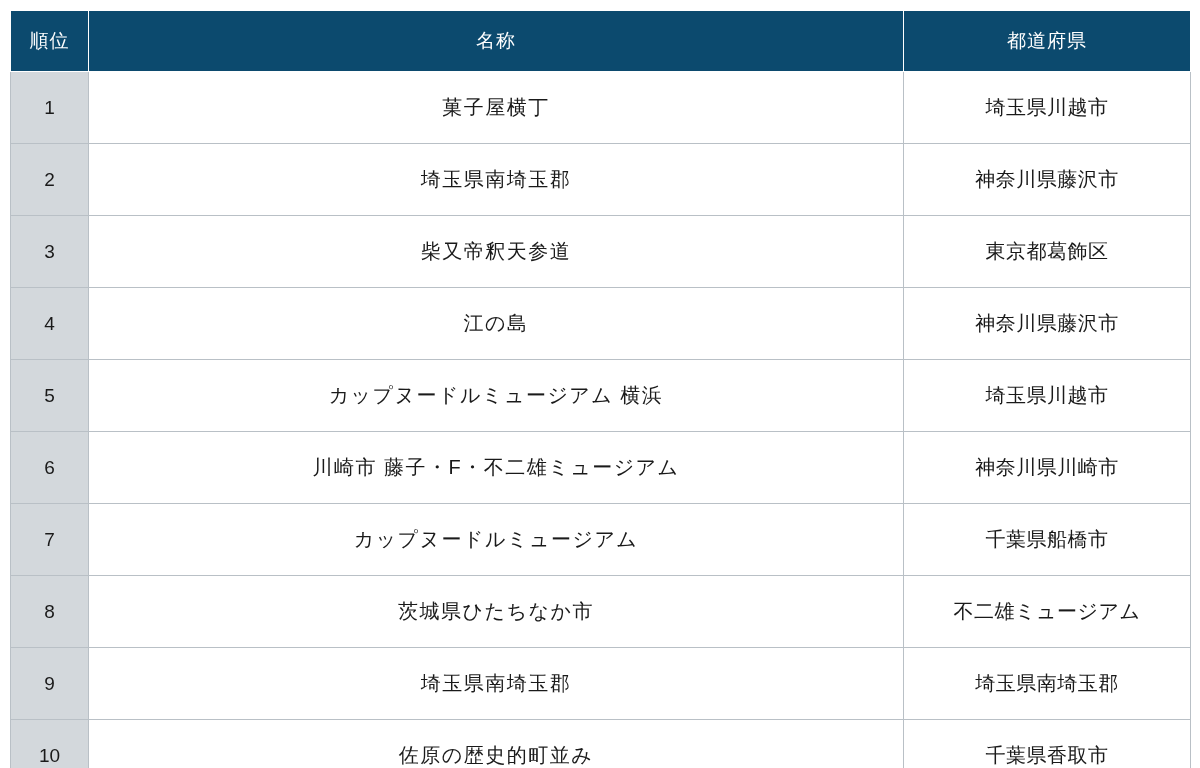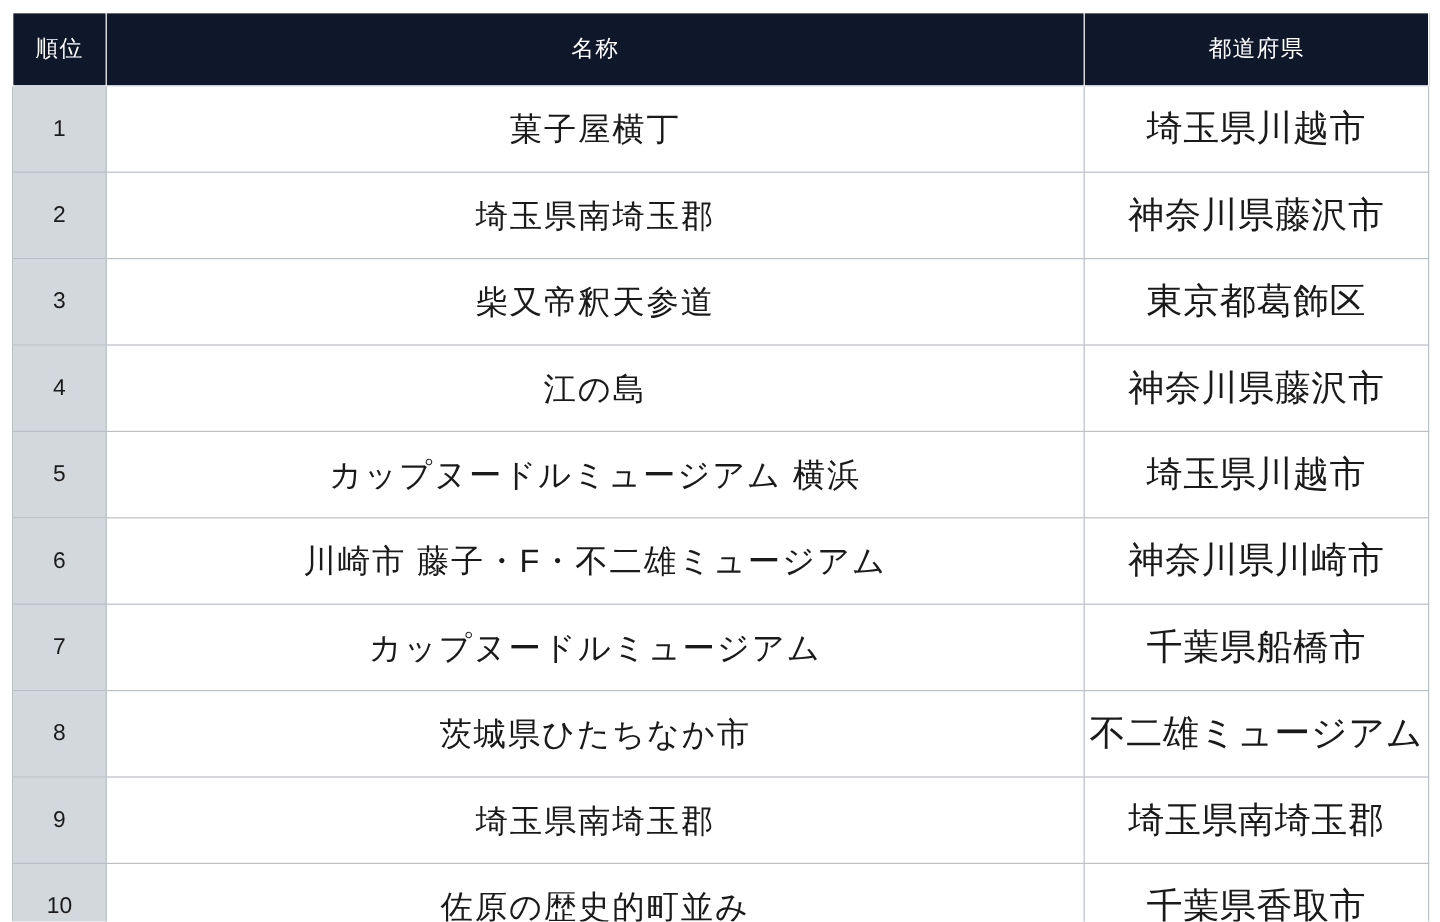--- a/index.html
+++ b/index.html
@@ -31,44 +31,44 @@
   table.ranking col.col-pref  { width: 287px; }
 
   table.ranking th,
   table.ranking td {
     border: 1px solid #ffffff;
     text-align: center;
     vertical-align: middle;
     font-weight: normal;
   }
   table.ranking thead th {
-    background: #0f172a;
+    background: #0c4a6e;
     color: #ffffff;
     height: 58px;
     font-size: 19px;
     letter-spacing: 1px;
     border-color: #ffffff;
   }
   table.ranking tbody td {
     height: 69px;
     font-size: 22px;
     background: #ffffff;
     border: 1px solid #b9c0c6;
   }
   table.ranking tbody td.rank {
     background: #d3d8dc;
     font-size: 19px;
     color: #1a1a1a;
   }
   table.ranking tbody td.name {
-    font-size: 27px;
+    font-size: 20px;
     letter-spacing: 1.5px;
   }
   table.ranking tbody td.pref {
-    font-size: 30px;
+    font-size: 20px;
     letter-spacing: 0.5px;
   }
   
   table.ranking thead th.rank-head { border-right: 1px solid #ffffff; }
 </style>
 </head>
 <body>
 
 <div class="sheet">
   <table class="ranking">

